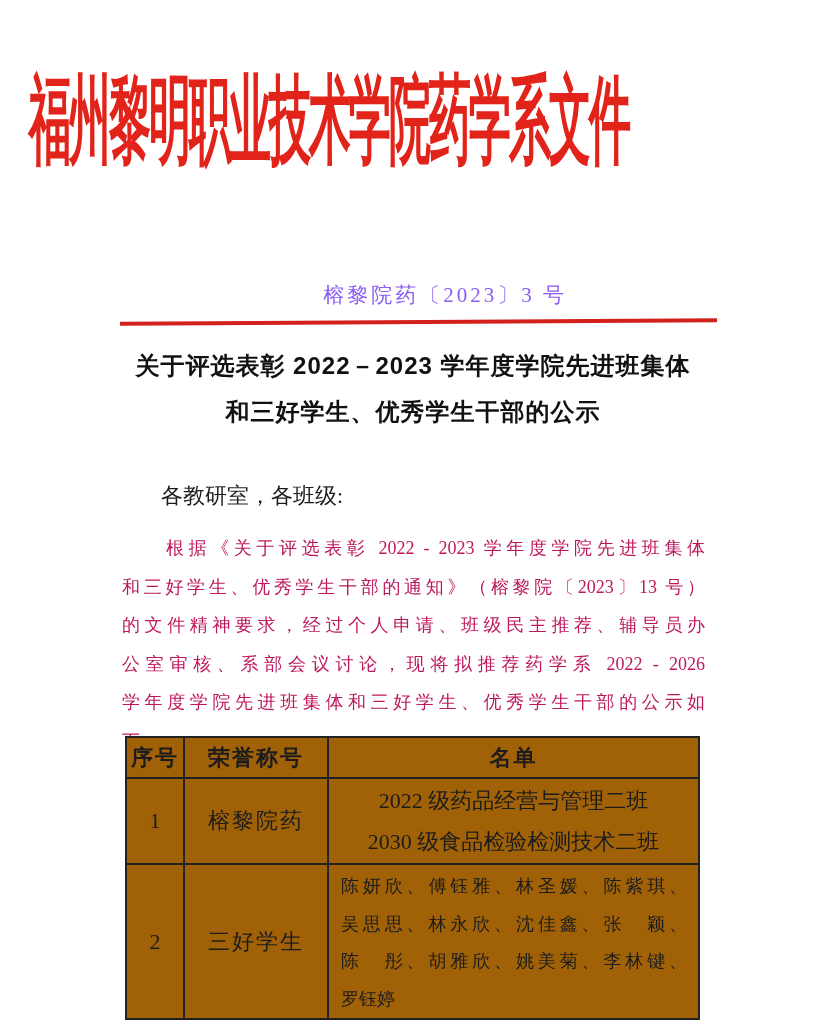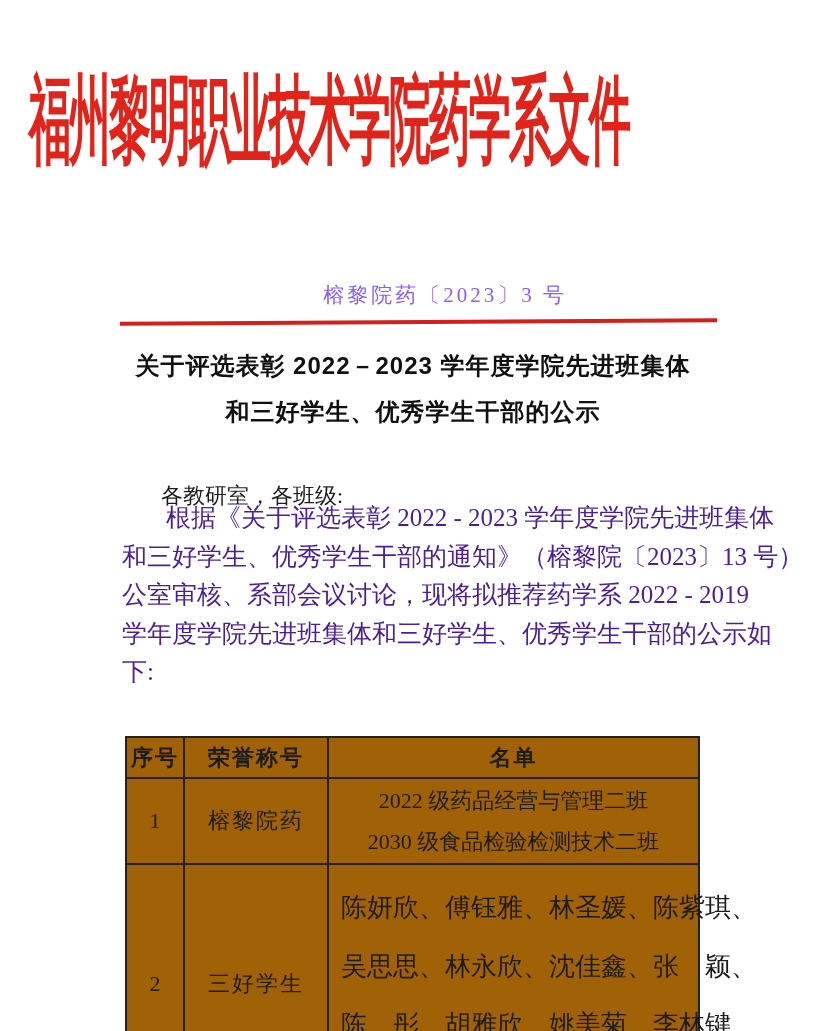--- a/index.html
+++ b/index.html
@@ -40,22 +40,22 @@
   .title1 { top:350px; }
   .title2 { top:396px; }
 
   
   .salutation {
     position:absolute; top:481px; left:122px; font-size:22px; color:#1c1c1c;
     white-space:nowrap;
     margin-left:39px;
   }
   .para {
-    position:absolute; top:499px; left:122px; width:583px;
-    font-size:25px; color:#4c1d95;
+    position:absolute; top:529px; left:122px; width:583px;
+    font-size:18px; color:#be185d;
   }
   .pline { height:38.5px; line-height:38.5px; white-space:nowrap; overflow:visible; }
   .jfull { text-align:justify; text-align-last:justify; }
   .indent { text-indent:44px; }
 
   
   .honor-table {
     position:absolute; top:736px; left:125px; width:573px;
     border-collapse:collapse; table-layout:fixed; background:#a16207;
   }
@@ -66,21 +66,21 @@
     height:39px; font-size:22px; font-weight:bold; text-align:center;
     letter-spacing:2px; font-family:"Liberation Serif","DejaVu Serif",serif;
   }
   .row-collective td { height:84px; }
   .row-students td { height:150px; }
   .no-cell { text-align:center; font-size:22px; }
   .honor-cell { text-align:center; font-size:22px; letter-spacing:2px; }
   .names-cell-centered { text-align:center; }
   .names-cell-centered .cname { font-size:22px; line-height:41px; white-space:nowrap; }
   .names-cell-left { padding:3px 11px 0 12px !important; vertical-align:top !important; }
-  .names-cell-left .nline { font-size:26px; line-height:37.5px; white-space:nowrap;margin-top:21px; }
+  .names-cell-left .nline { font-size:18px; line-height:37.5px; white-space:nowrap; }
 </style>
 </head>
 <body>
 
 <div class="page">
 
   <div class="banner">
     <span class="banner-text">福州黎明职业技术学院药学系文件</span>
   </div>
 
@@ -89,21 +89,22 @@
   <div class="red-rule"></div>
 
   <div class="title-line title1">关于评选表彰 2022－2023 学年度学院先进班集体</div>
   <div class="title-line title2">和三好学生、优秀学生干部的公示</div>
 
   <div class="salutation">各教研室，各班级:</div>
 
   <div class="para">
     <div class="pline indent jfull">根据《关于评选表彰 2022 - 2023 学年度学院先进班集体</div>
     <div class="pline jfull">和三好学生、优秀学生干部的通知》（榕黎院〔2023〕13 号）</div>
-    <div class="pline jfull">公室审核、系部会议讨论，现将拟推荐药学系 2022 - 2019</div>
+    <div class="pline jfull">的文件精神要求，经过个人申请、班级民主推荐、辅导员办</div>
+    <div class="pline jfull">公室审核、系部会议讨论，现将拟推荐药学系 2022 - 2026</div>
     <div class="pline jfull">学年度学院先进班集体和三好学生、优秀学生干部的公示如</div>
     <div class="pline">下:</div>
   </div>
 
   <table class="honor-table">
     <colgroup>
       <col style="width:58px">
       <col style="width:144px">
       <col style="width:371px">
     </colgroup>

